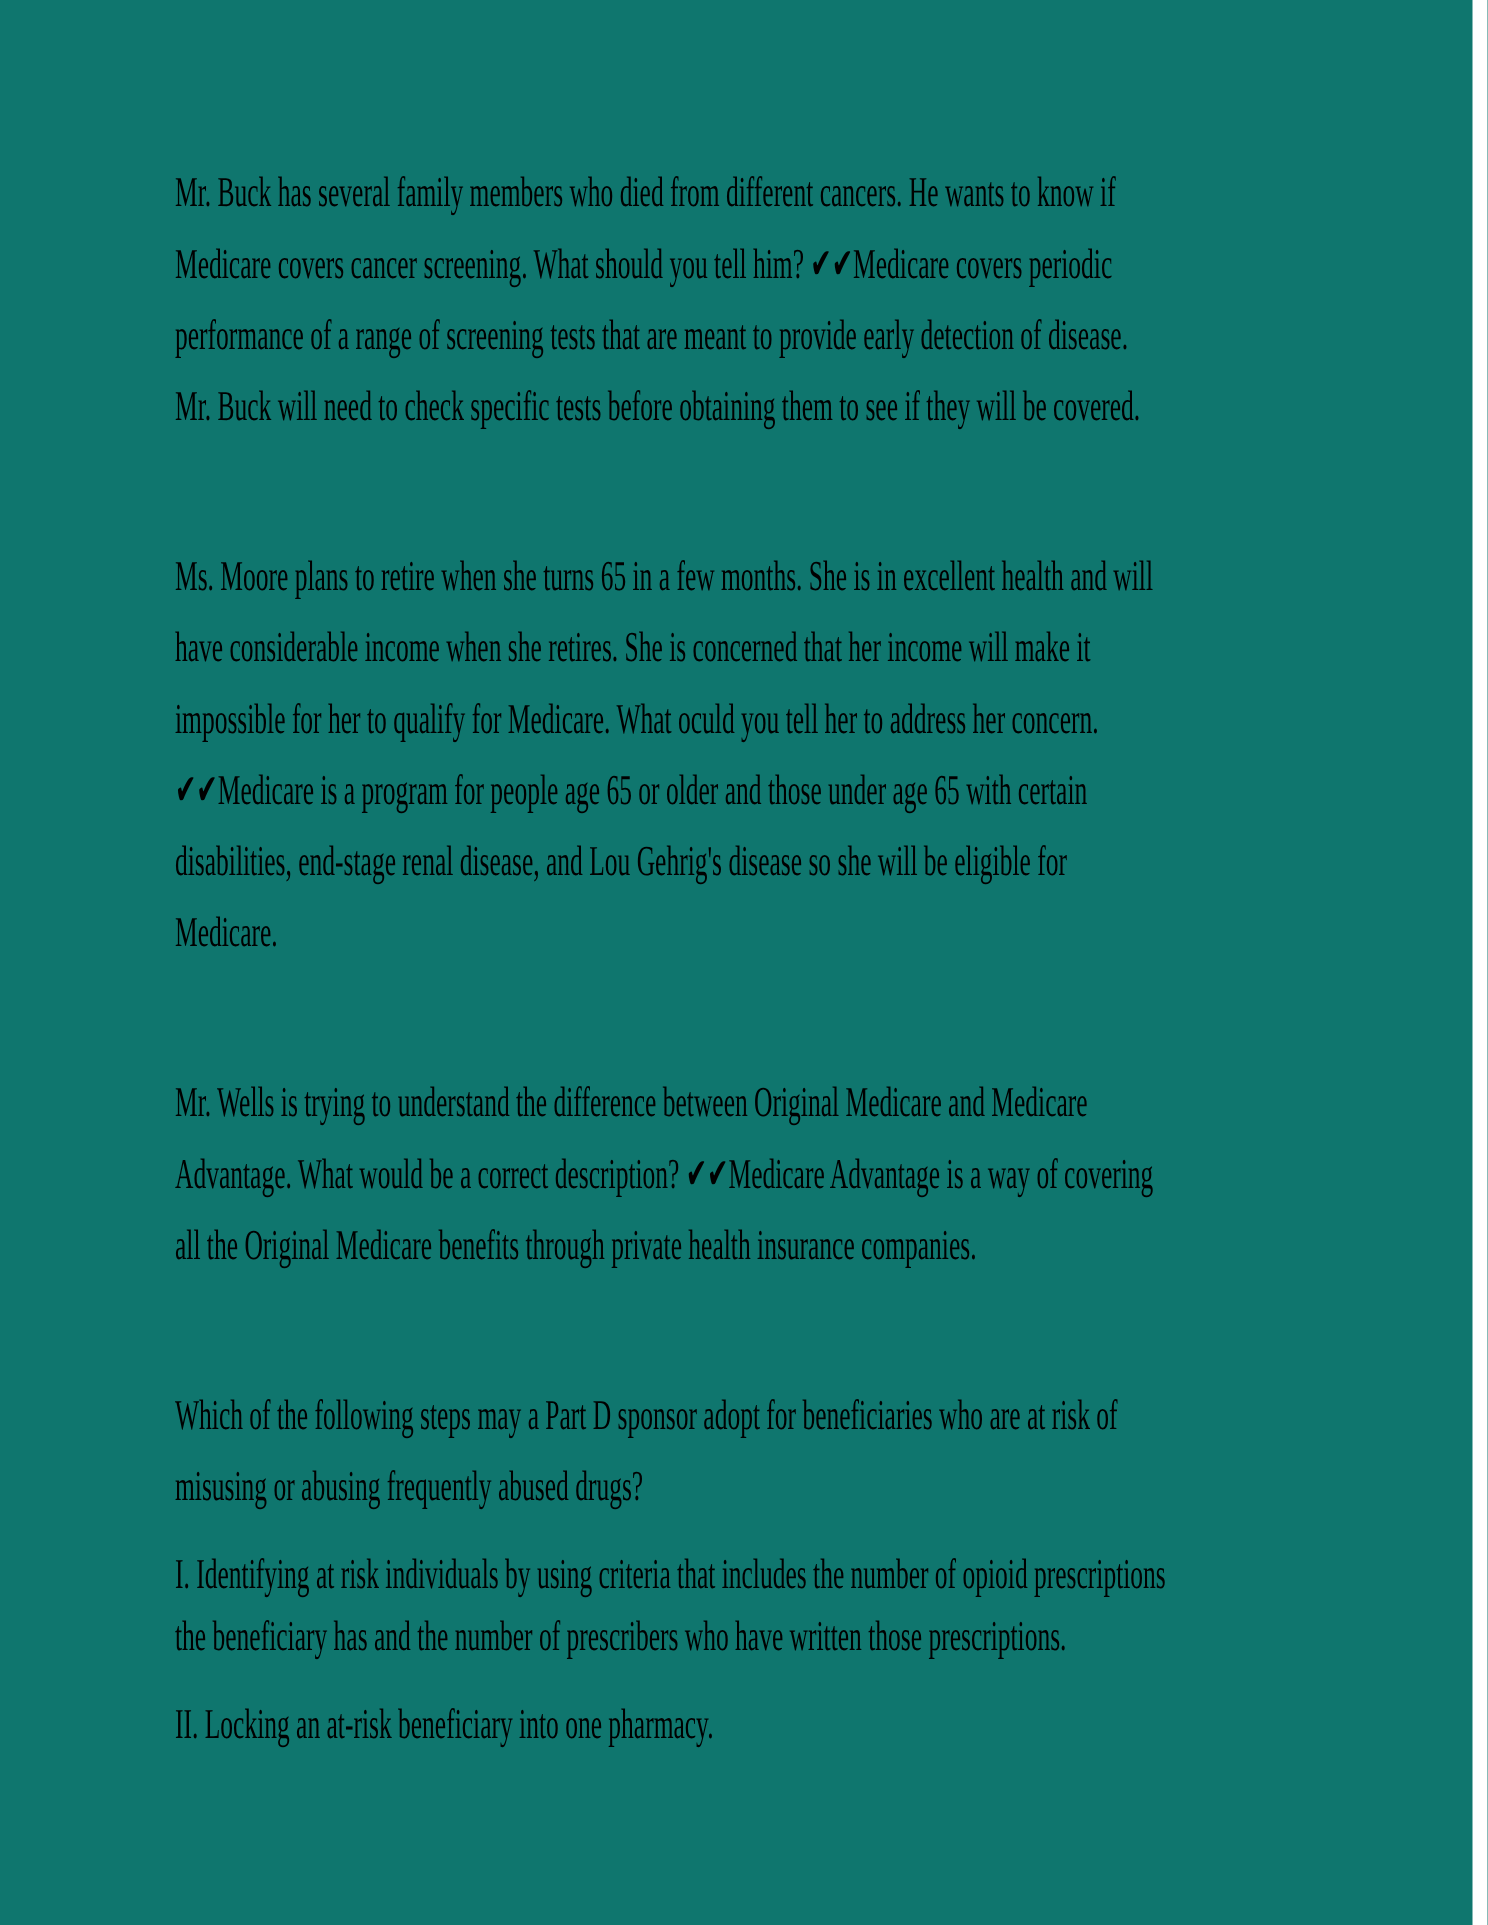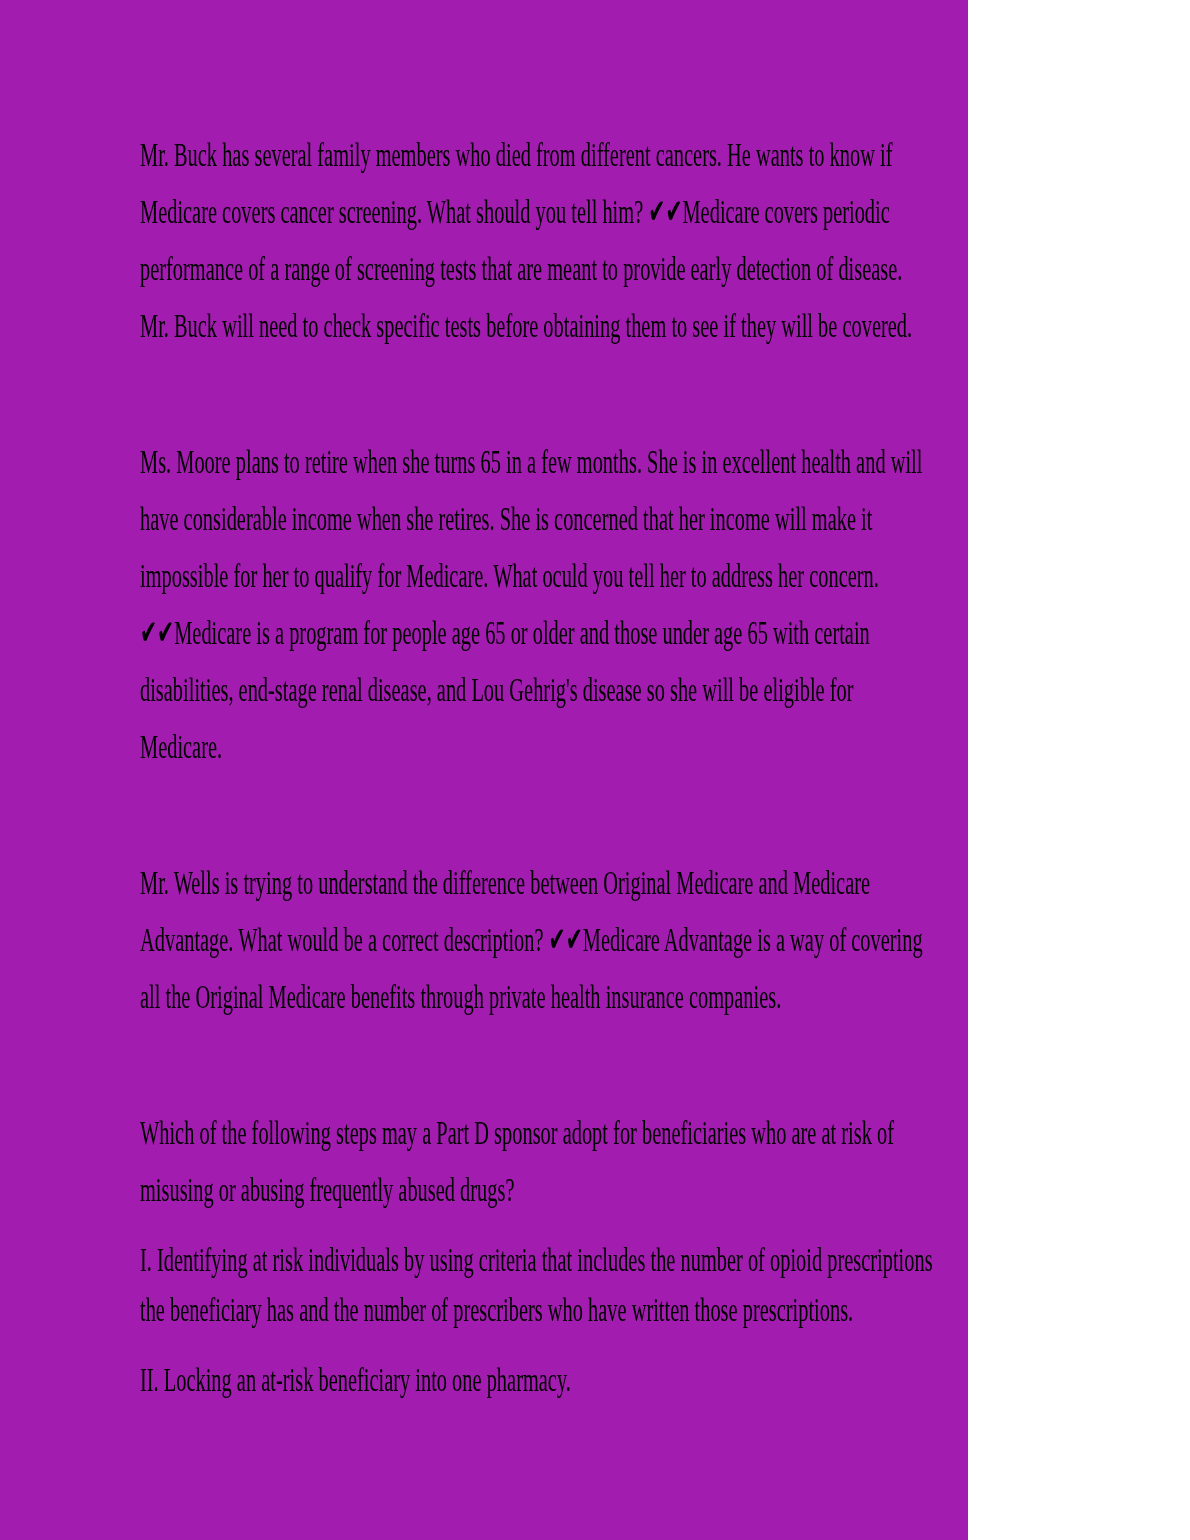--- a/index.html
+++ b/index.html
@@ -7,23 +7,23 @@
       padding: 0;
     }
     body {
       width: 1190px;
       height: 1540px;
       background: #ffffff;
       overflow: hidden;
     }
     .page {
       position: relative;
-      width: 968px;
+      width: 1178px;
       height: 1540px;
-      background: #a21caf;
+      background: #0f766e;
       color: #000000;
     }
     
     .text-block {
       position: absolute;
       left: 140px;
       top: 126px;
       width: 1600px;
       transform: scaleX(0.60);
       transform-origin: 0 0;

